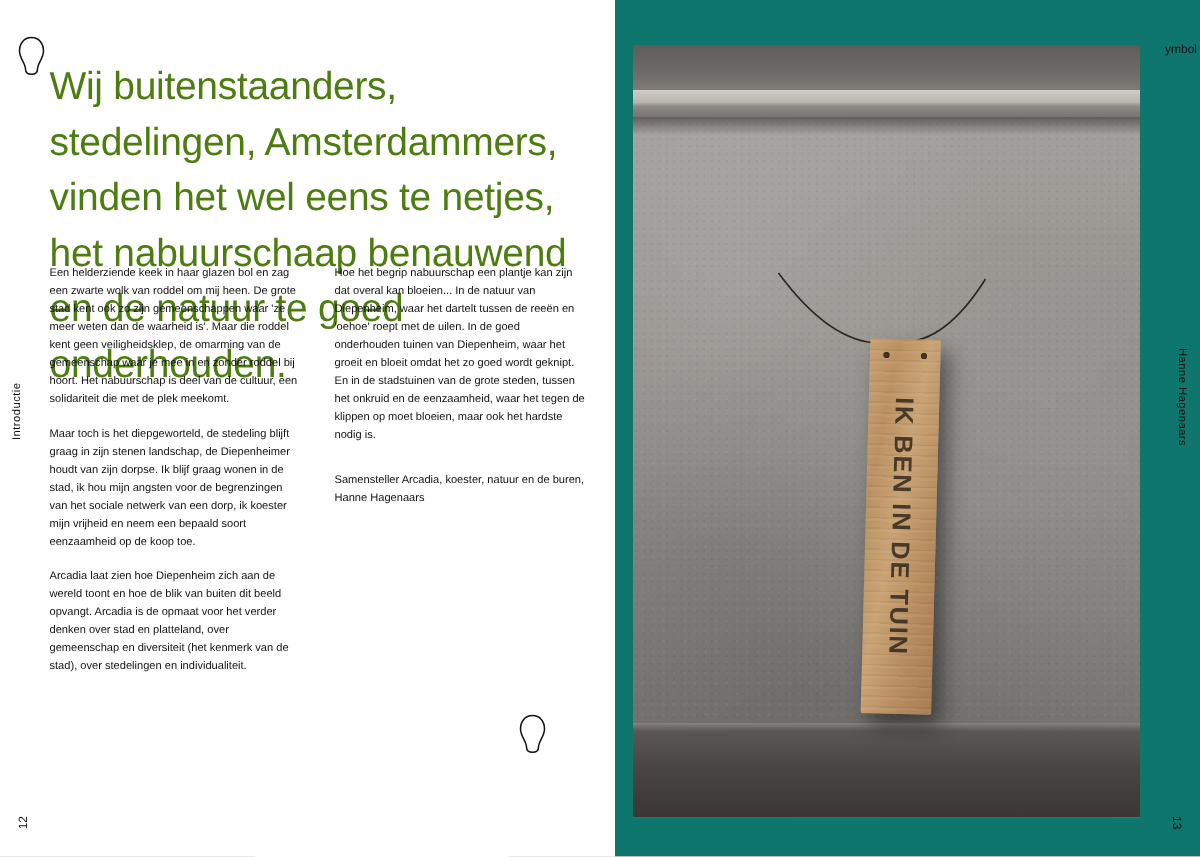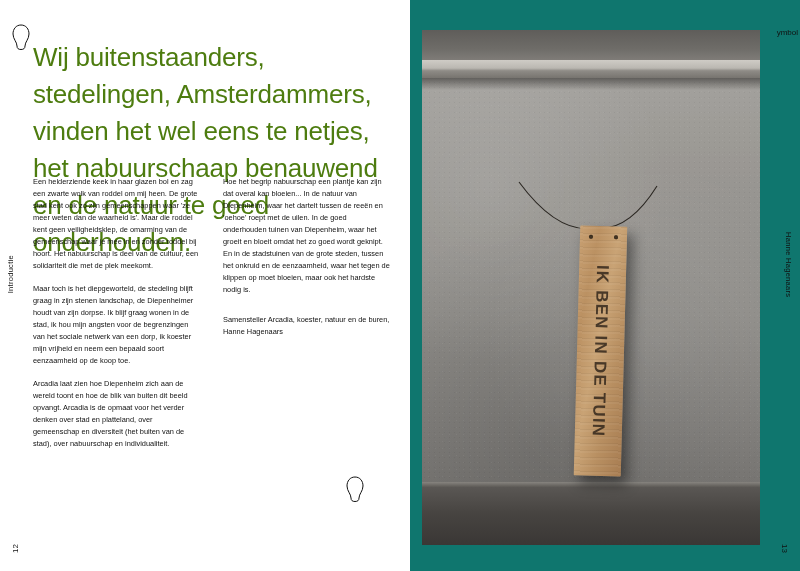--- a/index.html
+++ b/index.html
@@ -260,21 +260,21 @@
 
     <div class="side-label-left">Introductie</div>
     <div class="folio-left">12</div>
 
     <h1 class="headline">Wij buitenstaanders, stedelingen, Amsterdammers, vinden het wel eens te netjes, het nabuurschaap benauwend en de natuur te goed onderhouden.</h1>
 
     <div class="cols">
       <div class="col">
         <p>Een helderziende keek in haar glazen bol en zag een zwarte wolk van roddel om mij heen. De grote stad kent ook zo zijn gemeenschappen waar 'ze meer weten dan de waarheid is'. Maar die roddel kent geen veiligheidsklep, de omarming van de gemeenschap waar je mee in en zonder roddel bij hoort. Het nabuurschap is deel van de cultuur, een solidariteit die met de plek meekomt.</p>
         <p>Maar toch is het diepgeworteld, de stedeling blijft graag in zijn stenen landschap, de Diepenheimer houdt van zijn dorpse. Ik blijf graag wonen in de stad, ik hou mijn angsten voor de begrenzingen van het sociale netwerk van een dorp, ik koester mijn vrijheid en neem een bepaald soort eenzaamheid op de koop toe.</p>
-        <p>Arcadia laat zien hoe Diepenheim zich aan de wereld toont en hoe de blik van buiten dit beeld opvangt. Arcadia is de opmaat voor het verder denken over stad en platteland, over gemeenschap en diversiteit (het buiten van de stad), over nabuurschap en individualiteit.</p>
+        <p>Arcadia laat zien hoe Diepenheim zich aan de wereld toont en hoe de blik van buiten dit beeld opvangt. Arcadia is de opmaat voor het verder denken over stad en platteland, over gemeenschap en diversiteit (het kenmerk van de stad), over stedelingen en individualiteit.</p>
       </div>
       <div class="col">
         <p>Hoe het begrip nabuurschap een plantje kan zijn dat overal kan bloeien... In de natuur van Diepenheim, waar het dartelt tussen de reeën en 'oehoe' roept met de uilen. In de goed onderhouden tuinen van Diepenheim, waar het groeit en bloeit omdat het zo goed wordt geknipt. En in de stadstuinen van de grote steden, tussen het onkruid en de eenzaamheid, waar het tegen de klippen op moet bloeien, maar ook het hardste nodig is.</p>
         <p style="white-space:pre-line;margin-top:18px;">Samensteller Arcadia, koester, natuur en de buren,
 Hanne Hagenaars</p>
       </div>
     </div>
 
     <svg class="blob blob-mid" viewBox="0 0 18 26" aria-hidden="true">
       <path d="M9 1 C14 1 17 5 17 10 C17 15 13 18 13 22 C13 24.5 11.5 25.5 9 25.5 C6.5 25.5 5 24.5 5 22 C5 18 1 15 1 10 C1 5 4 1 9 1 Z" fill="none" stroke="#111" stroke-width="1"></path>

